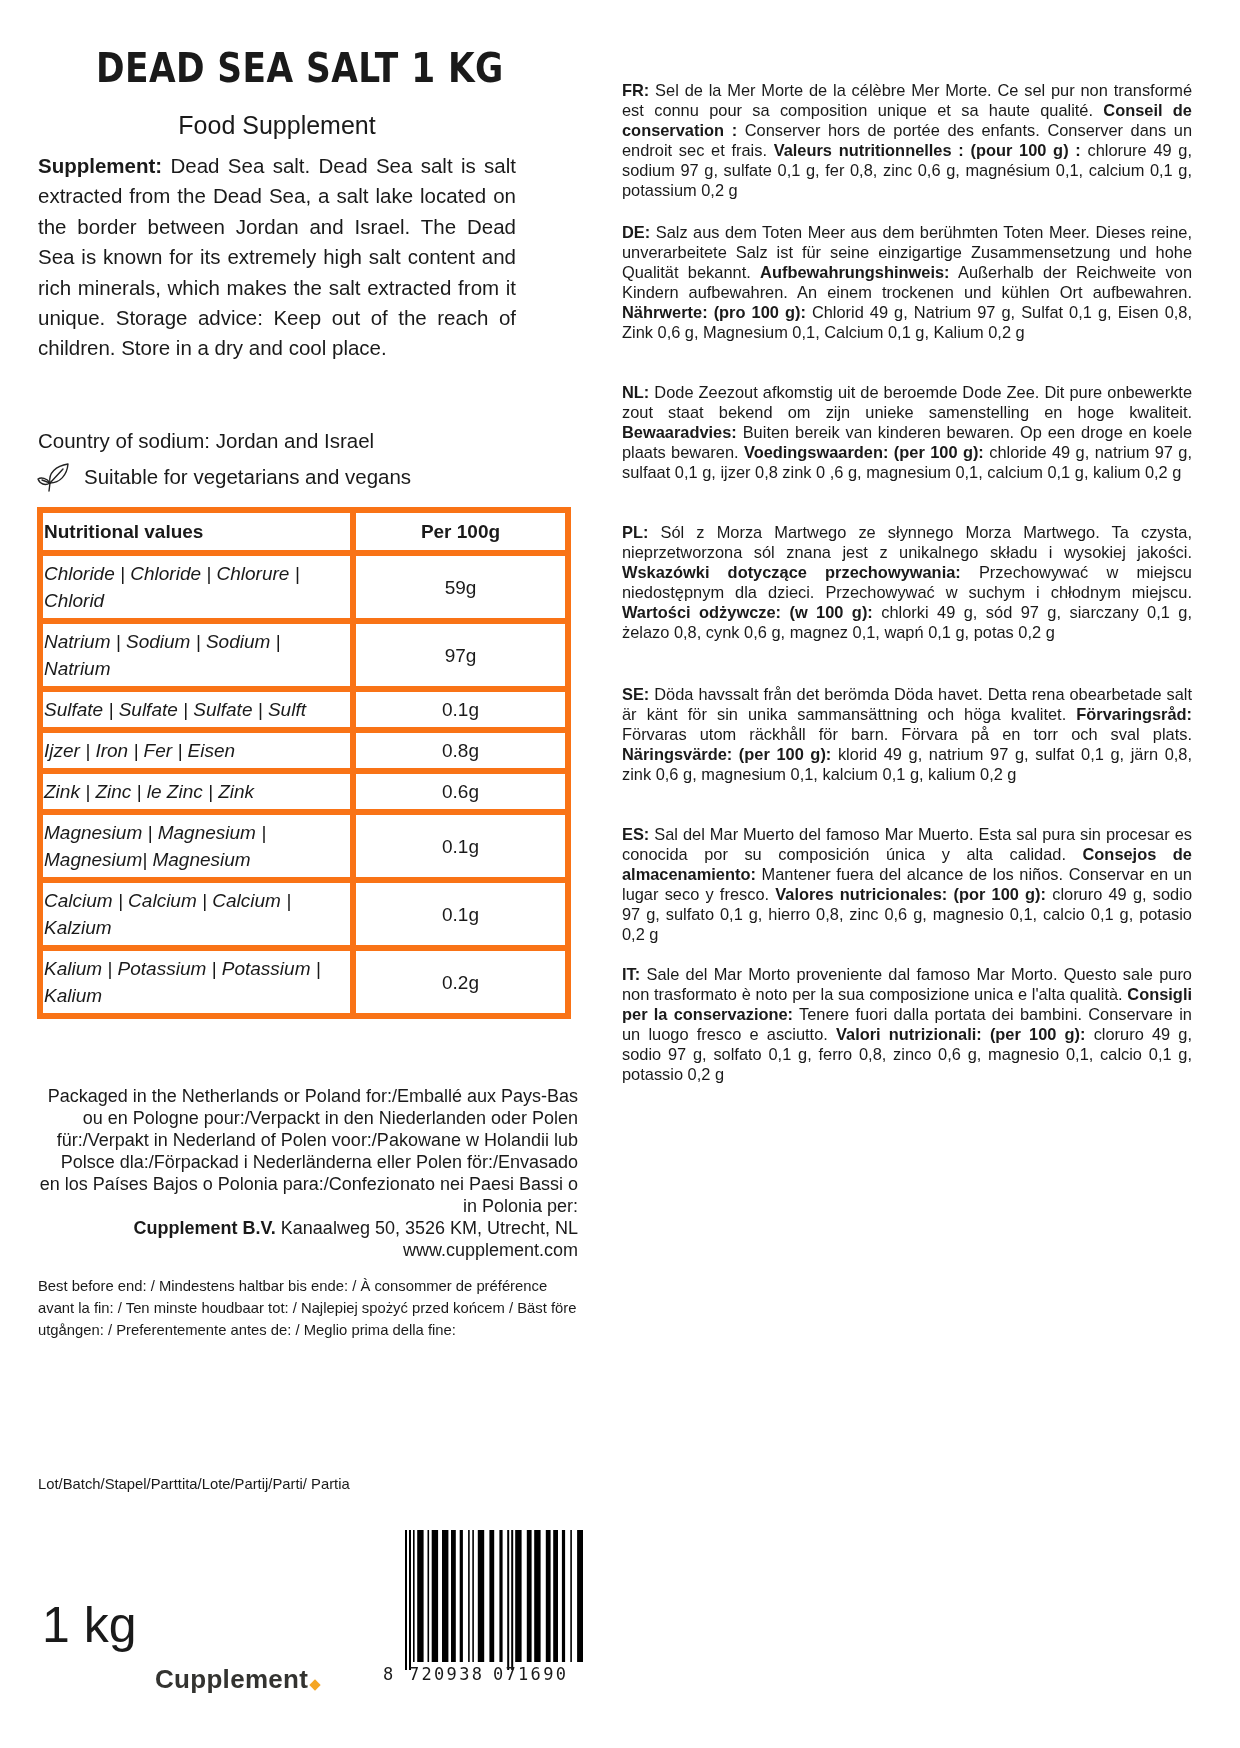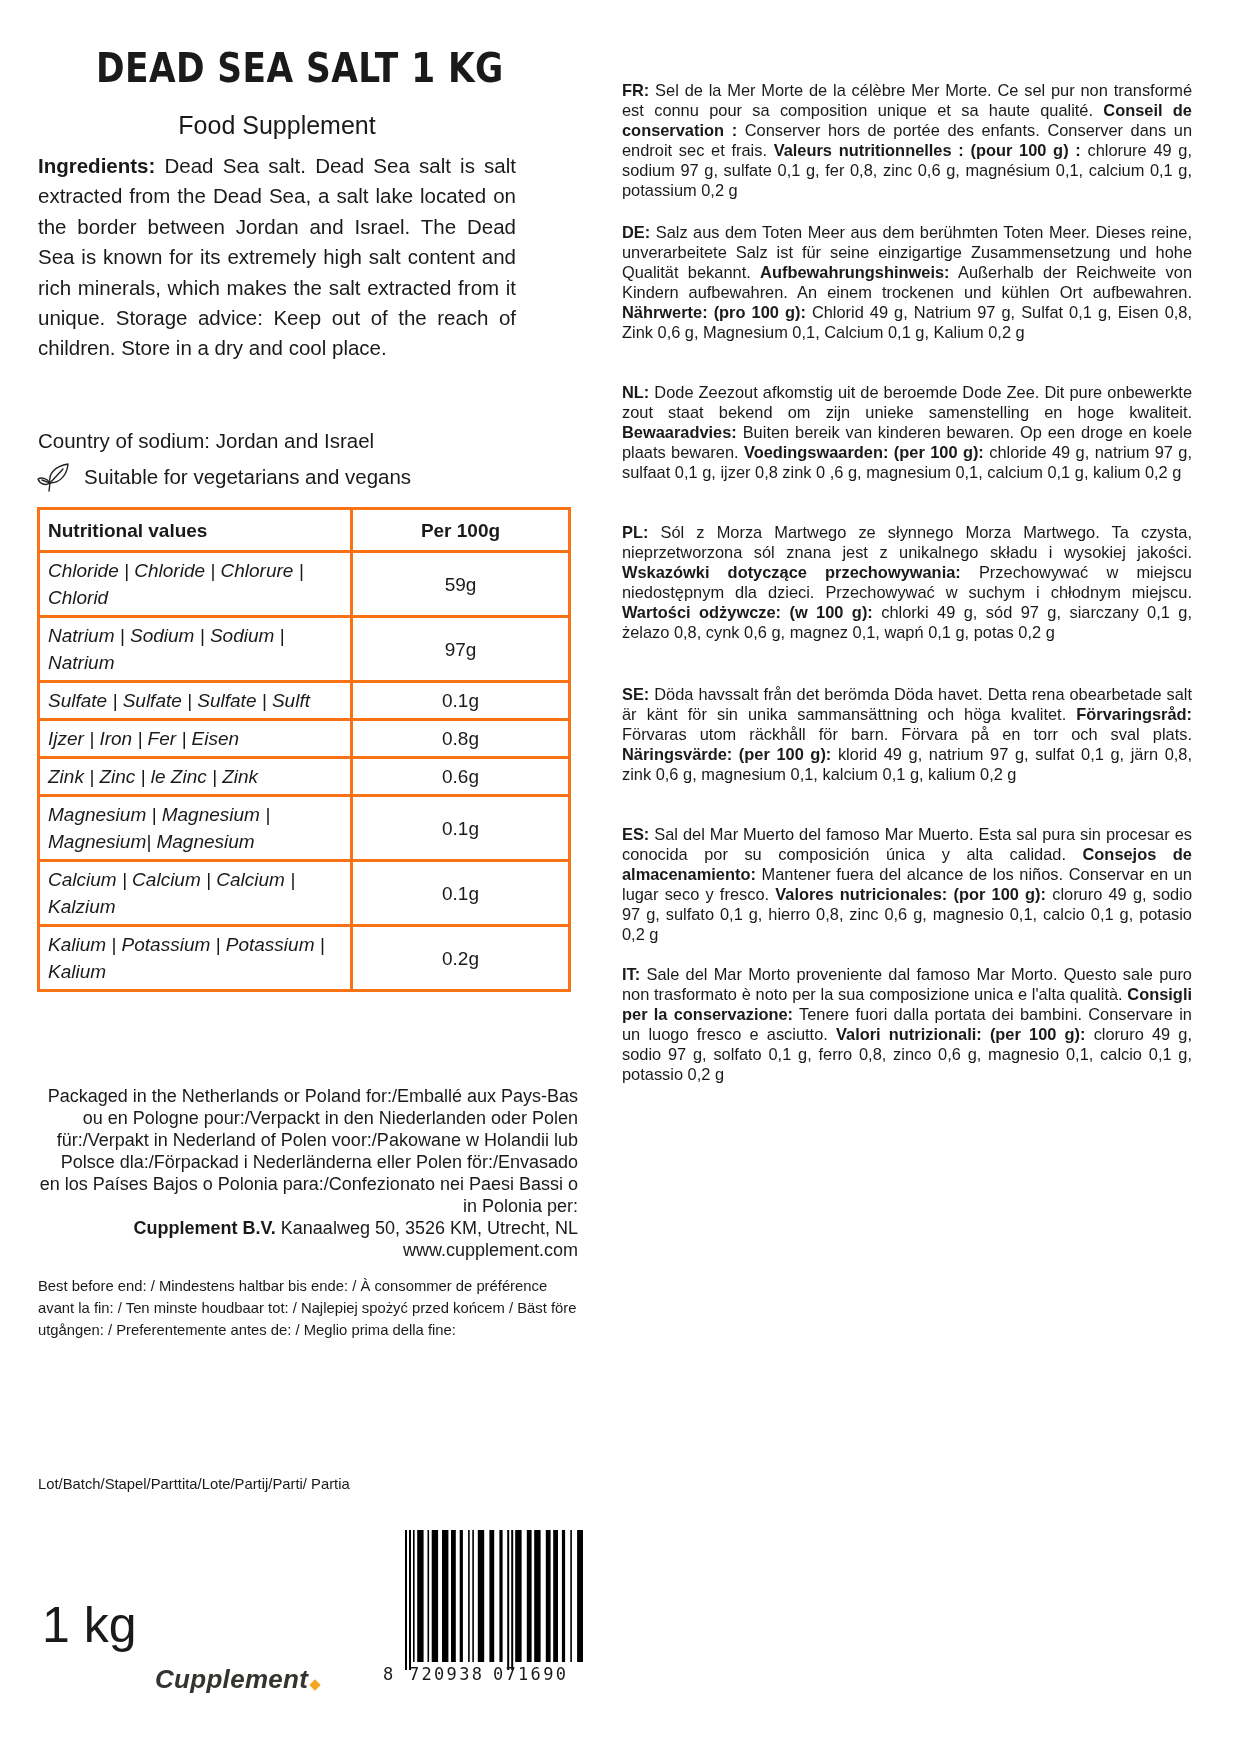--- a/index.html
+++ b/index.html
@@ -30,21 +30,21 @@
       font-size: 20.5px;
     }
     .vegan svg { width: 34px; height: 32px; margin-right: 14px; margin-left: -2px; }
 
     
     .nutri {
       position: absolute; left: 37px; top: 507px; width: 534px;
       border-collapse: collapse; font-size: 19px;
     }
     .nutri td, .nutri th {
-      border: 3px solid #f97316; padding: 4px 8px; line-height: 27px; vertical-align: middle;
+      border: 6px solid #f97316; padding: 4px 1px; line-height: 27px; vertical-align: middle;
     }
     .nutri th { font-weight: bold; text-align: left; height: 43px; }
     .nutri th.val { text-align: center; }
     .nutri td.name { width: 313px; font-style: italic; }
     .nutri td.val { text-align: center; }
 
     
     .packaged {
       position: absolute; left: 38px; top: 1085px; width: 540px;
       font-size: 18px; line-height: 22px; text-align: right;
@@ -55,21 +55,21 @@
       font-size: 14.8px; line-height: 22px;
     }
     .lot {
       position: absolute; left: 38px; top: 1473px; font-size: 14.8px; line-height: 22px;
     }
     .weight {
       position: absolute; left: 42px; top: 1602px; font-size: 50px; line-height: 46px; font-weight: normal;
     }
     .brand {
       position: absolute; left: 155px; top: 1664px; font-size: 26px; font-weight: bold;
-      color: #333330; letter-spacing: 0.3px; display: flex; align-items: flex-end; font-style: italic;
+      color: #333330; letter-spacing: 0.3px; display: flex; align-items: flex-end;
     }
     .brand .dot {
       width: 8px; height: 8px; background: #f5a623; transform: rotate(45deg);
       margin-left: 3px; margin-bottom: 6px;
     }
 
     
     .barcode { position: absolute; left: 383px; top: 1530px; width: 200px; height: 165px; }
     .barcode .digits {
       position: absolute; top: 134px; left: 0; width: 200px;
@@ -85,21 +85,21 @@
       font-size: 16.4px; line-height: 20px; text-align: justify;
     }
     .lang b { font-weight: bold; }
   </style>
 </head>
 <body>
 
 <h1 class="title">DEAD SEA SALT 1 KG</h1>
 <div class="subtitle">Food Supplement</div>
 
-<p class="ingredients"><b>Ingredients:</b><span> Dead Sea salt. Dead Sea salt is salt extracted from the Dead Sea, a salt lake located on the border between Jordan and Israel. The Dead Sea is known for its extremely high salt content and rich minerals, which makes the salt extracted from it unique. Storage advice: Keep out of the reach of children. Store in a dry and cool place.</span></p>
+<p class="ingredients"><b>Supplement:</b><span> Dead Sea salt. Dead Sea salt is salt extracted from the Dead Sea, a salt lake located on the border between Jordan and Israel. The Dead Sea is known for its extremely high salt content and rich minerals, which makes the salt extracted from it unique. Storage advice: Keep out of the reach of children. Store in a dry and cool place.</span></p>
 
 <div class="origin">Country of sodium: Jordan and Israel</div>
 
 <div class="vegan">
   <svg viewBox="0 0 34 32" fill="none" stroke="#222" stroke-width="1.4" stroke-linejoin="round" stroke-linecap="round">
     <path d="M14 22 C12 12, 20 5, 32 3 C31 14, 24 22, 14 22 Z"></path>
     <path d="M14 22 L27 8"></path>
     <path d="M14 22 C11 17, 5 16, 2 18 C4 23, 9 25, 14 22 Z"></path>
     <path d="M14 22 L6 19"></path>
     <path d="M14 22 L13 30"></path>

